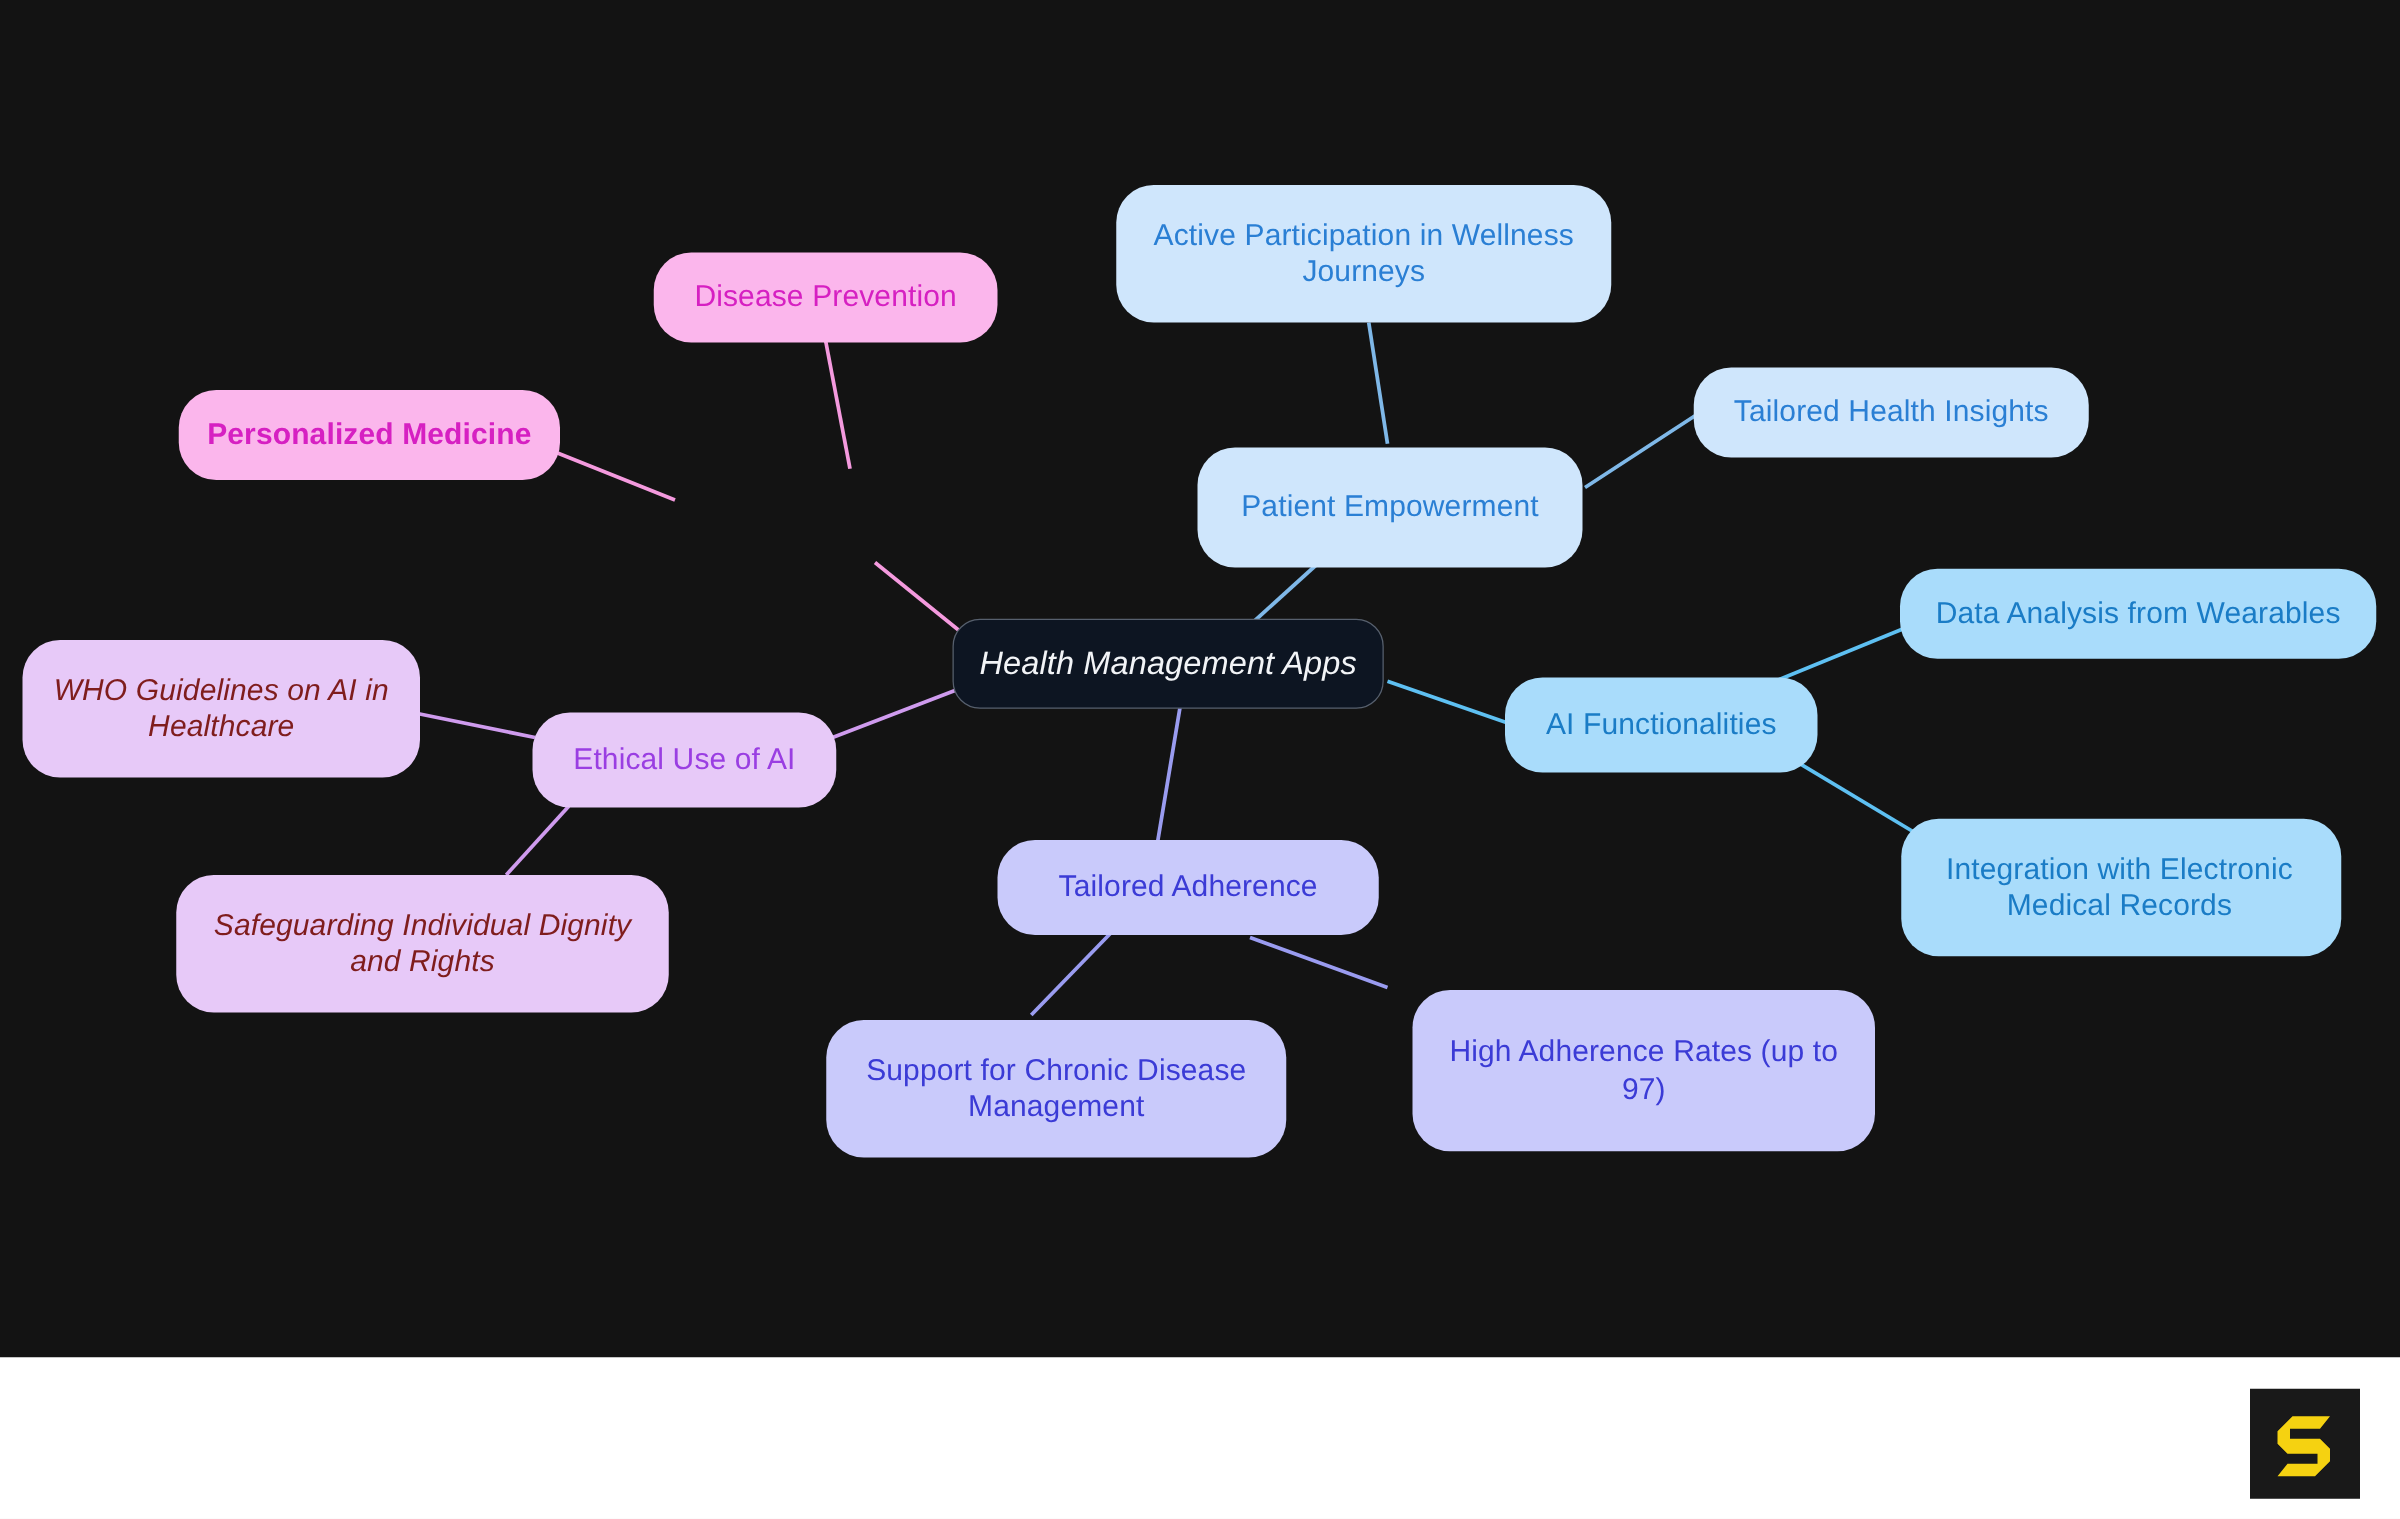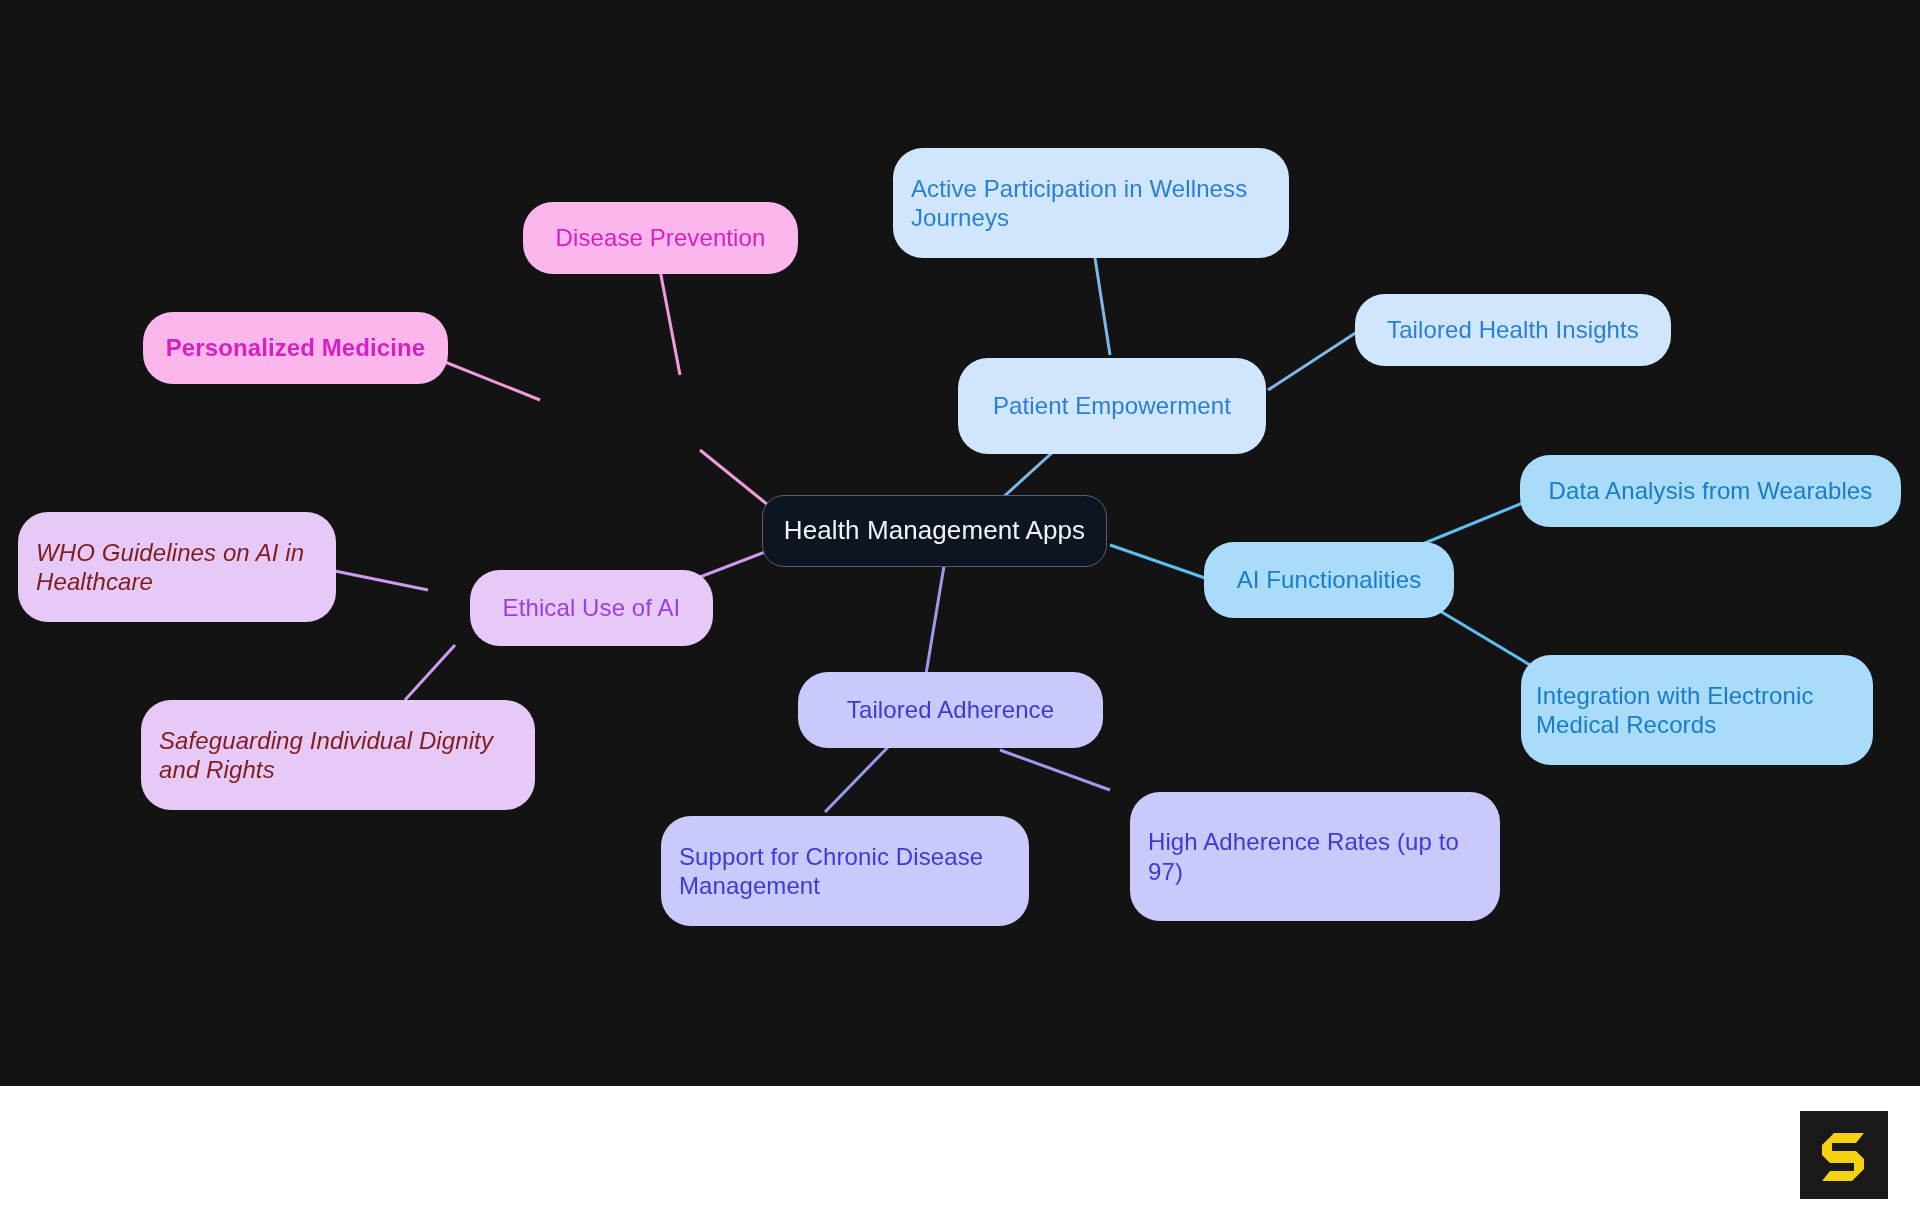--- a/index.html
+++ b/index.html
@@ -33,21 +33,21 @@
     height: 1086px;
     pointer-events: none;
   }
 
   .node {
     position: absolute;
     box-sizing: border-box;
     display: flex;
     align-items: center;
     justify-content: center;
-    text-align: left;
+    text-align: center;
     border-radius: 30px;
     line-height: 1.22;
     letter-spacing: 0.1px;
     padding: 6px 18px;
     font-weight: 400;
   }
 
   .node.root {
     background: #0d1522;
     border: 1px solid #57606e;
@@ -62,21 +62,21 @@
   
   .c-blue-branch { background: #cfe6fc; color: #2a7fd4; }
   .c-blue-leaf   { background: #cfe6fc; color: #2a7fd4; }
 
   .c-cyan-branch { background: #a9dcfb; color: #1a7cc6; }
   .c-cyan-leaf   { background: #a9dcfb; color: #1a7cc6; }
 
   .c-indigo-branch { background: #c9cafb; color: #3b3bd6; }
   .c-indigo-leaf   { background: #c9cafb; color: #3b3bd6; }
 
-  .c-violet-branch { background: #e7c9f8; color: #9a3ee2; margin-left: 44px; }
+  .c-violet-branch { background: #e7c9f8; color: #9a3ee2; }
   .c-violet-leaf   { background: #e7c9f8; color: #7f1d1d; font-style: italic; }
 
   .c-pink-branch { background: #fbb6ec; color: #d620c2; }
   .c-pink-leaf   { background: #fbb6ec; color: #d620c2; }
 
   #footer-bar {
     position: absolute;
     left: 0;
     top: 1086px;
     width: 1920px;
@@ -127,21 +127,21 @@
 
     <path d="M 455 645 L 405 700" stroke="#cf9bee" stroke-width="3" fill="none"></path>
 
     <path d="M 768 505 L 700 450" stroke="#f49ade" stroke-width="3" fill="none"></path>
 
     <path d="M 680 375 L 660 270" stroke="#f49ade" stroke-width="3" fill="none"></path>
 
     <path d="M 540 400 L 440 360" stroke="#f49ade" stroke-width="3" fill="none"></path>
   </svg>
 
-  <div class="node root" style="left:762px; top:495px; width:345px; height:72px;">
+  <div class="node root" style="left:762px; top:495px; width:345px; height:72px;font-style:italic;">
     <span>Health Management Apps</span>
   </div>
 
   <div class="node branch c-blue-branch" style="left:958px; top:358px; width:308px; height:96px;">
     <span>Patient Empowerment</span>
   </div>
 
   <div class="node leaf c-blue-leaf" style="left:893px; top:148px; width:396px; height:110px;">
     <span>Active Participation in Wellness Journeys</span>
   </div>

